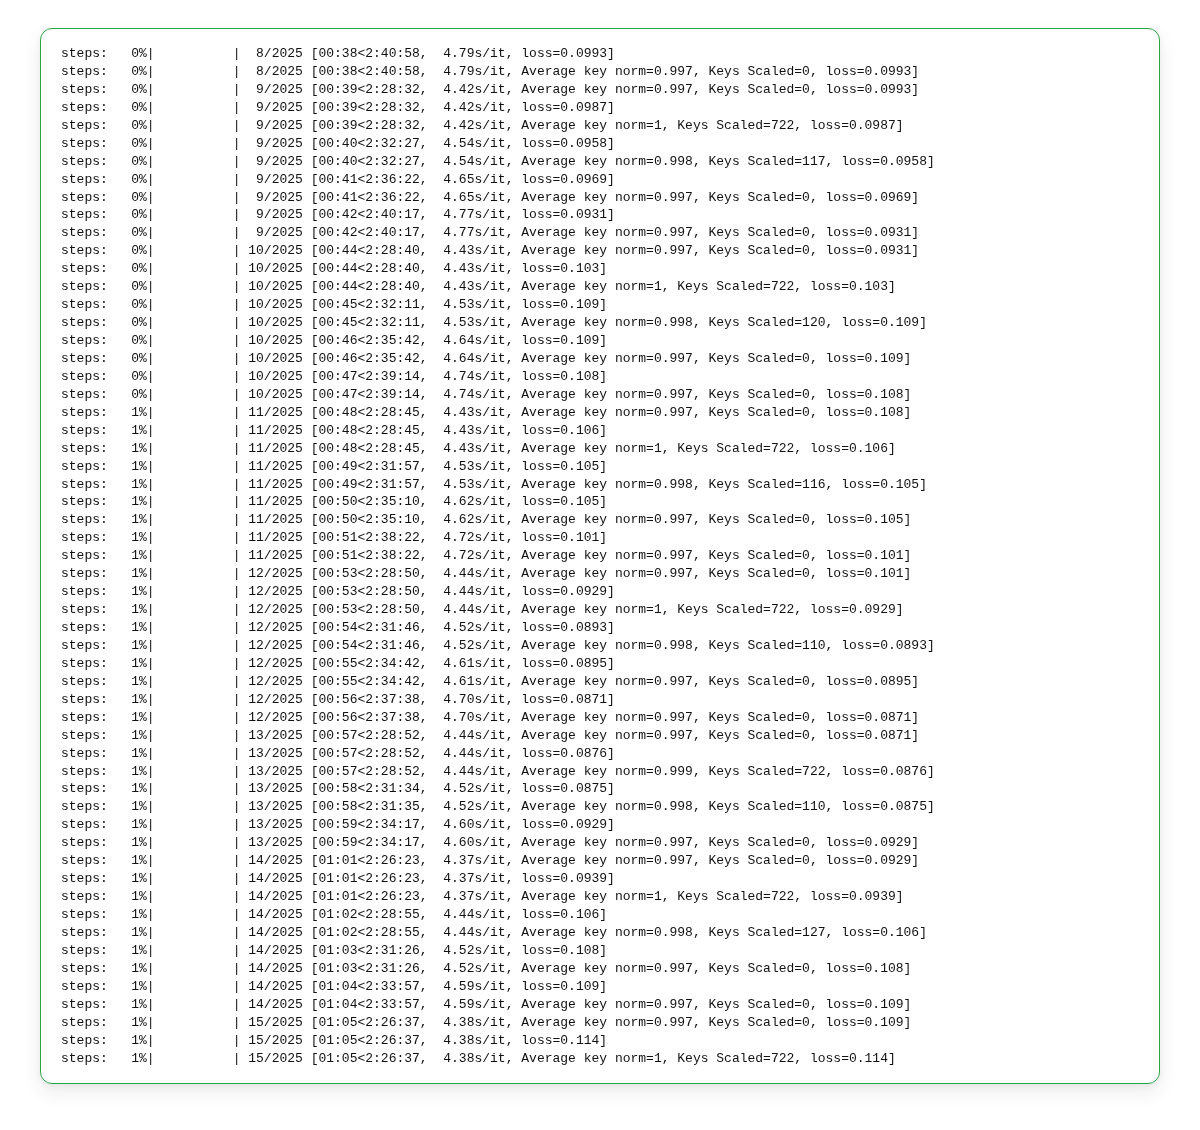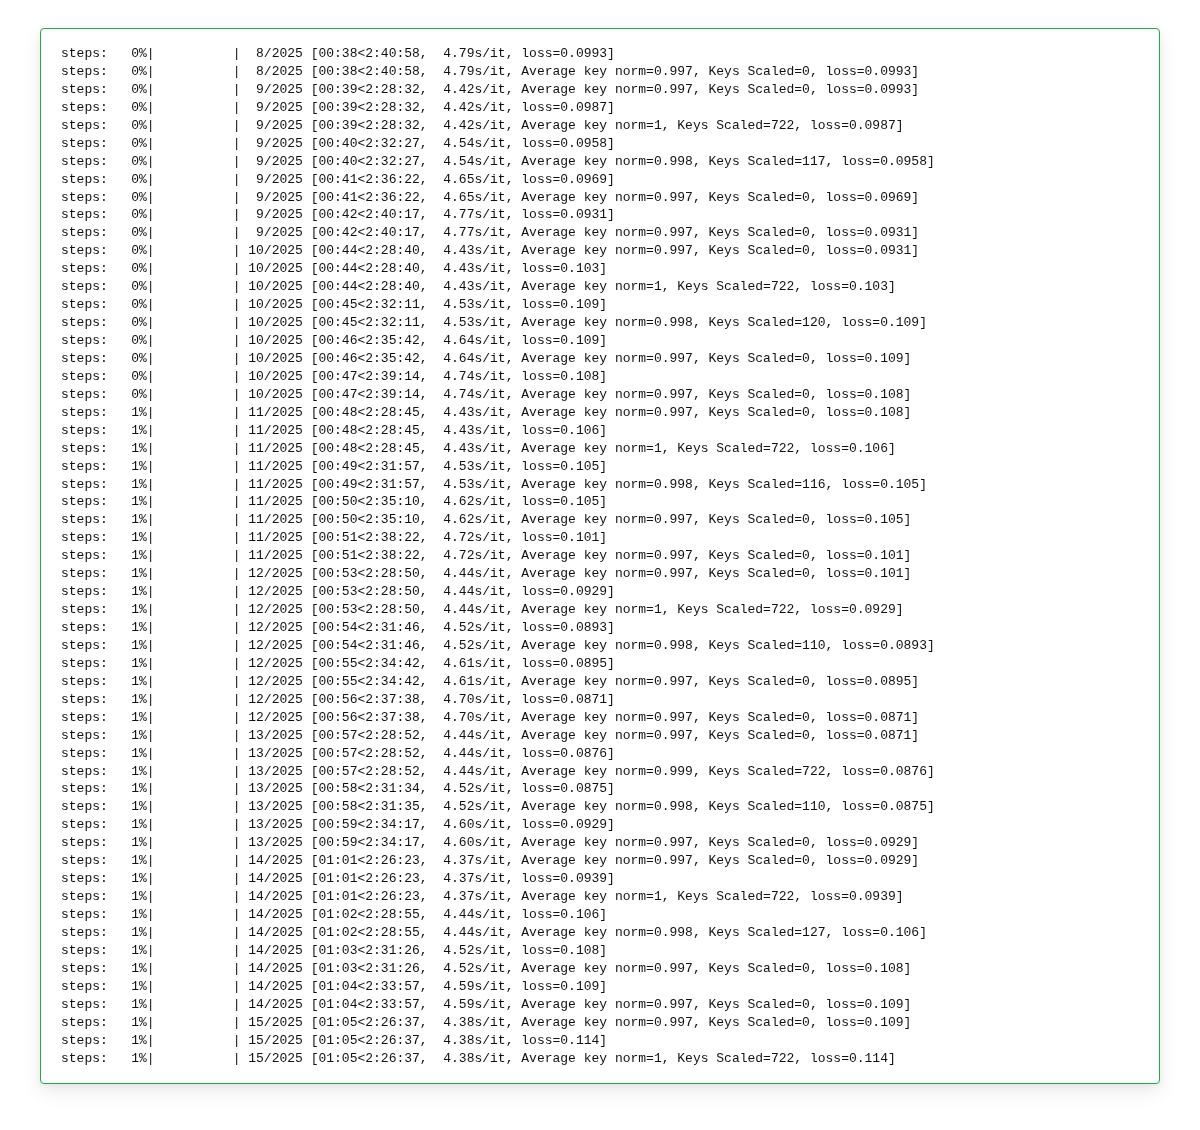--- a/index.html
+++ b/index.html
@@ -13,21 +13,21 @@
   body {
     display: flex;
     align-items: flex-start;
     justify-content: center;
     padding-top: 28px;
   }
   .panel {
     width: 1120px;
     background: #ffffff;
     border: 1px solid #28a745;
-    border-radius: 4px;
+    border-radius: 12px;
     box-shadow: 0 8px 20px rgba(0,0,0,0.08), 0 2px 6px rgba(0,0,0,0.05);
     padding: 16px 20px 16px 20px;
     box-sizing: border-box;
   }
   .log {
     white-space: pre;
     font-size: 13px;
     line-height: 1.38;
     color: #111;
     letter-spacing: 0px;

